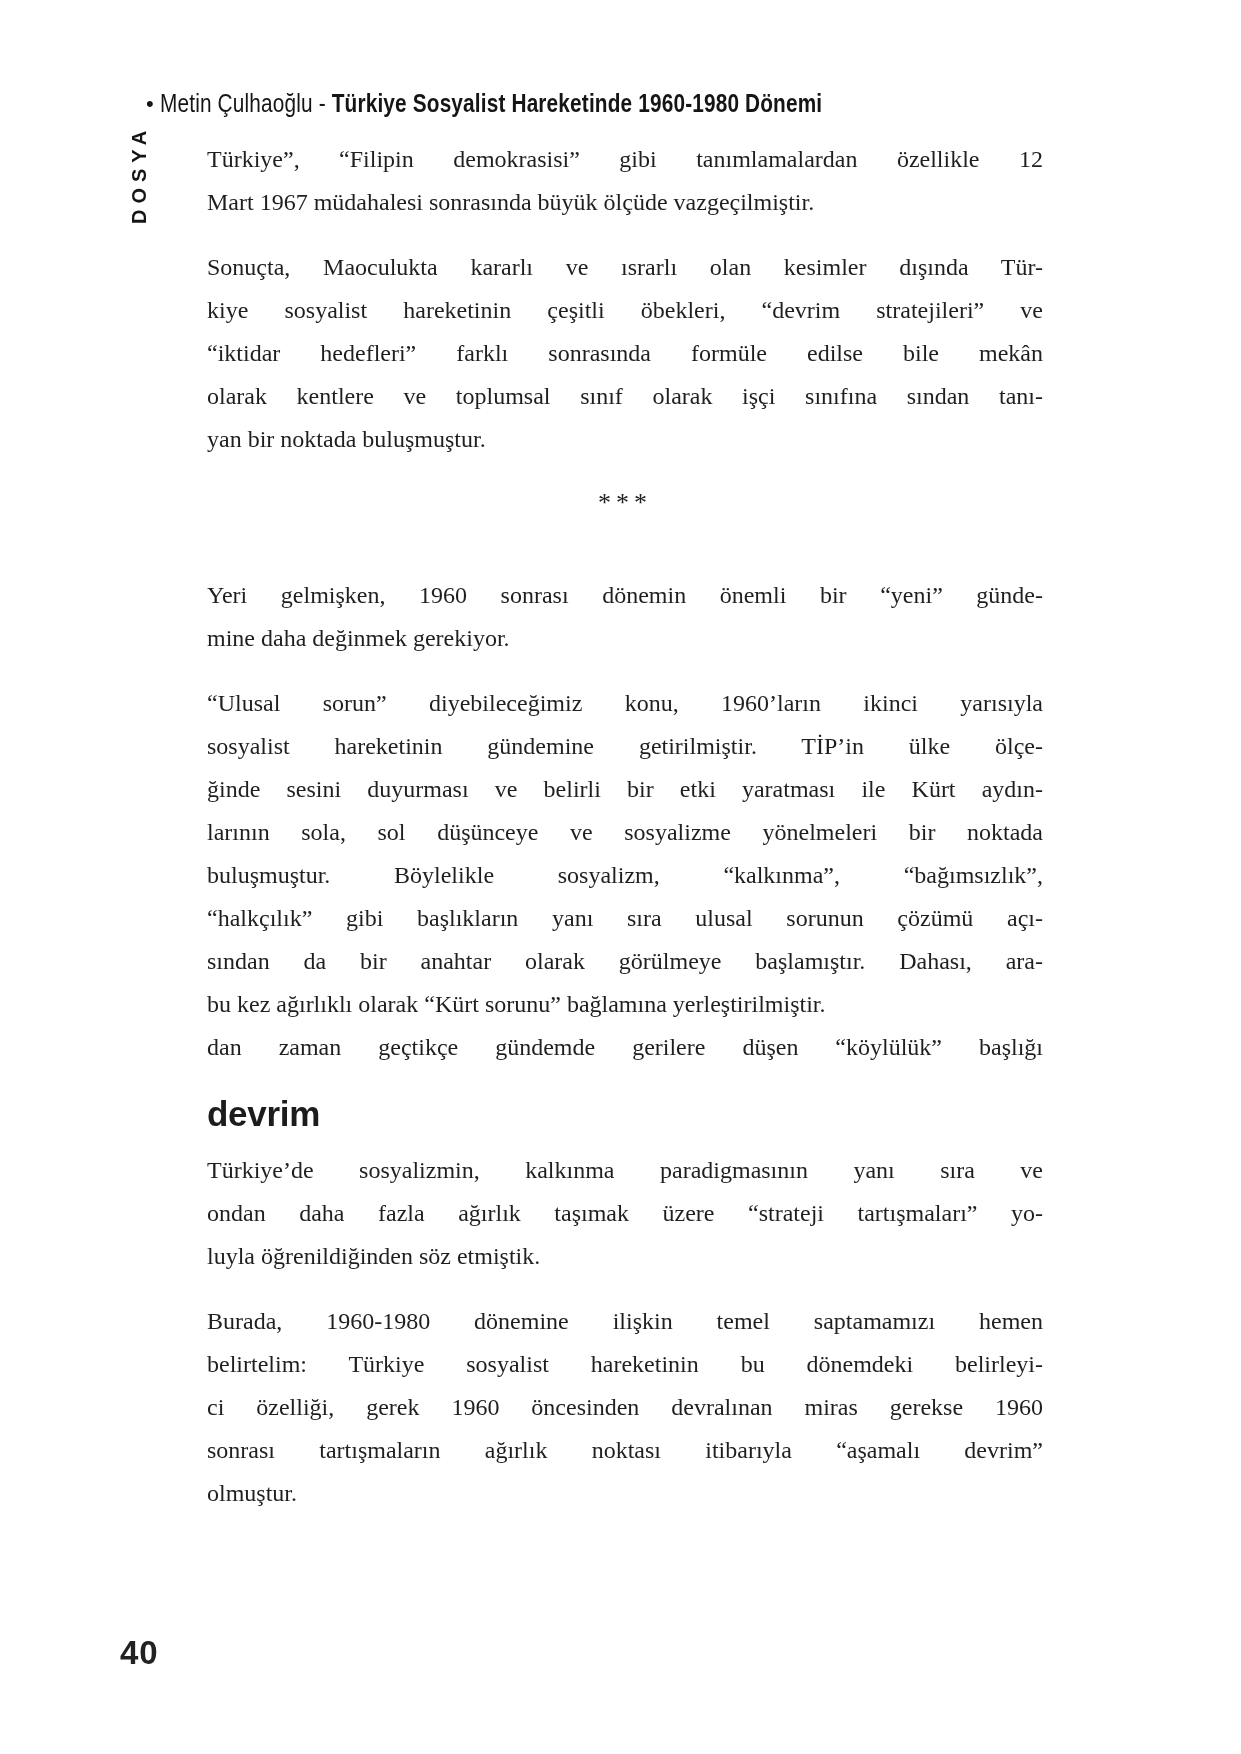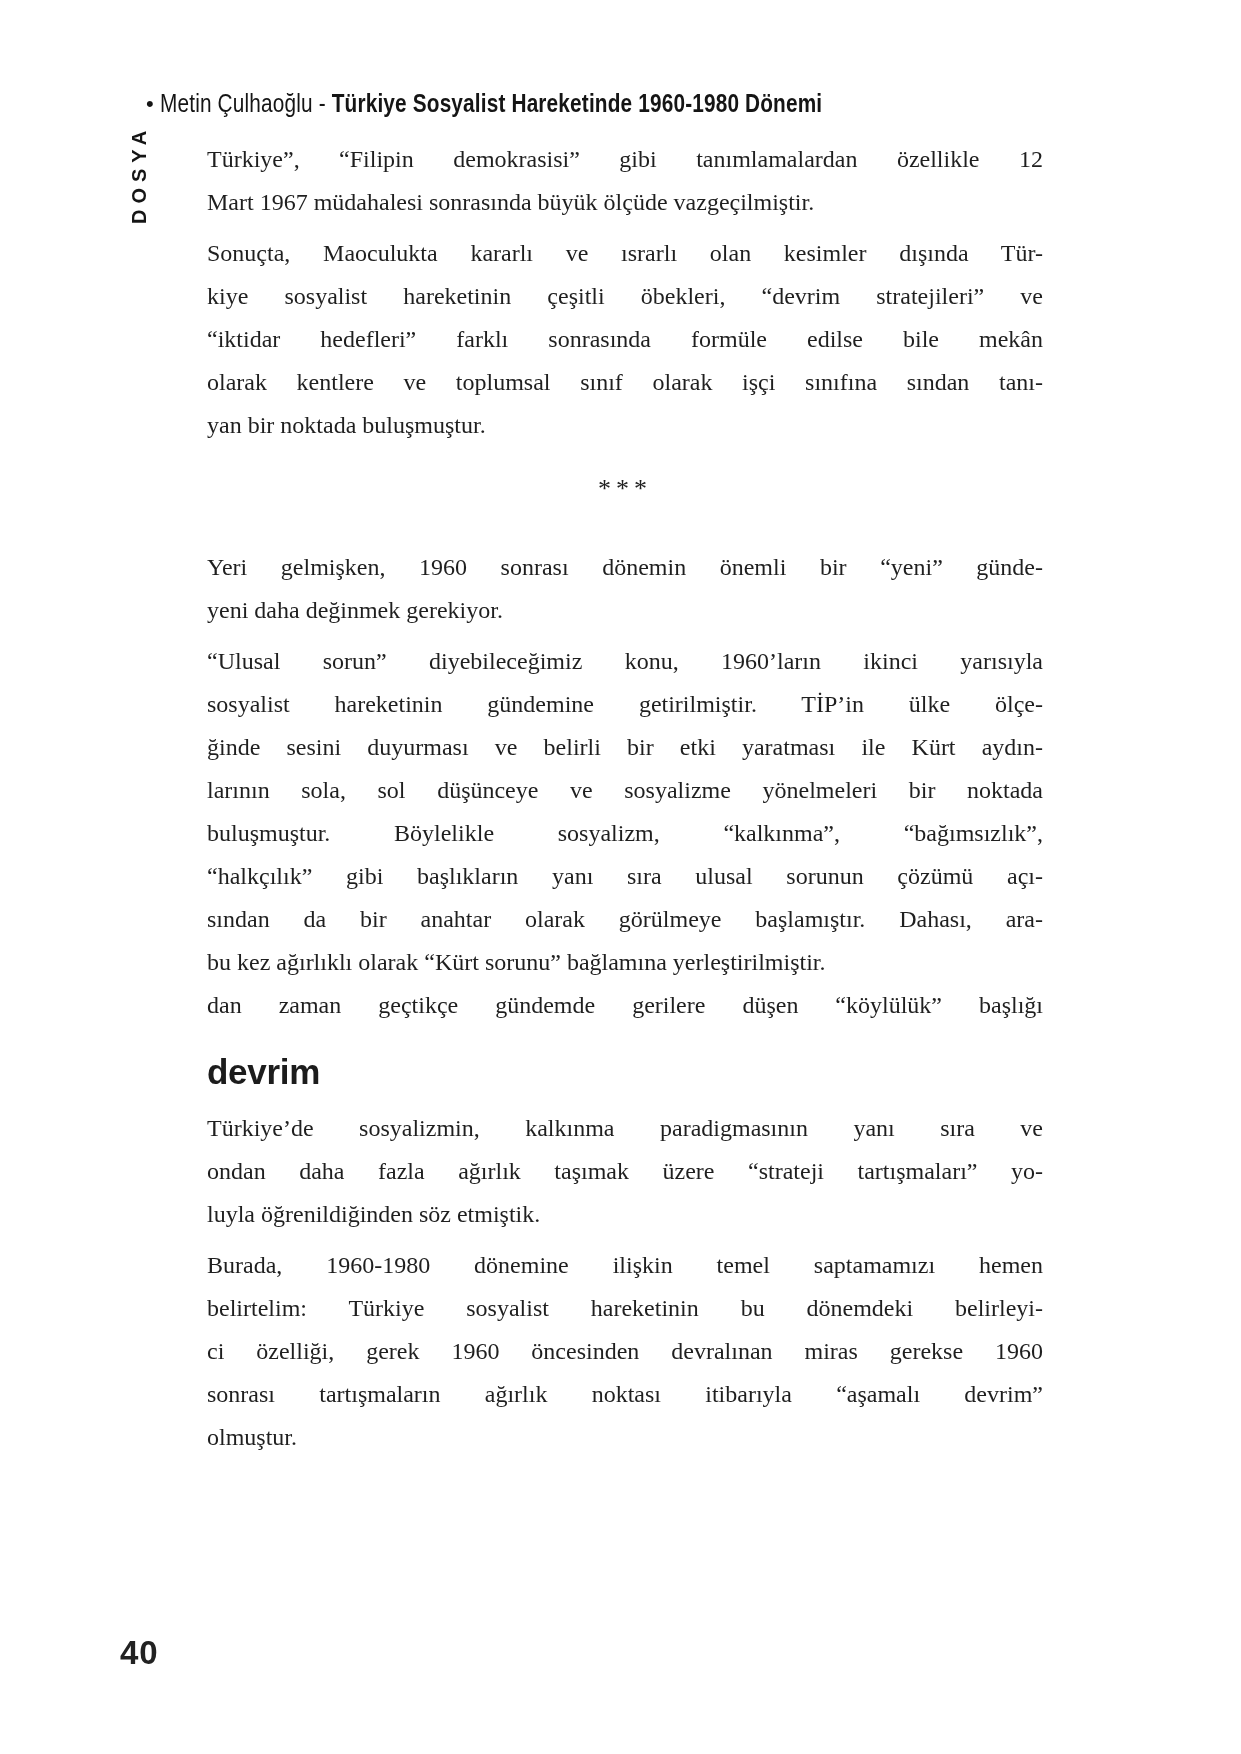--- a/index.html
+++ b/index.html
@@ -65,39 +65,39 @@
     position: absolute;
     left: 207px;
     top: 138px;
     width: 836px;
   }
   .para {
     margin: 0;
     font-size: 24px;
     line-height: 43px;
   }
-  .para + .para { margin-top: 8px; }
+  .para + .para { margin-top: 22px; }
   .jl {
     display: block;
     text-align: justify;
     text-align-last: justify;
   }
   .jl.end { text-align-last: left; }
 
   .separator {
     display: block;
     margin-top: 20px;
     height: 43px;
     line-height: 43px;
     text-align: center;
     font-size: 26px;
     letter-spacing: 5px;
     color: #1f1f1f;
   }
-  .separator + .para { margin-top: 36px; }
+  .separator + .para { margin-top: 50px; }
 
   .heading {
     margin: 22px 0 12px 0;
     font-family: "Liberation Sans", sans-serif;
     font-weight: 700;
     font-size: 35px;
     line-height: 46px;
     color: #1c1c1c;
     letter-spacing: -0.3px;
   }
@@ -140,21 +140,21 @@
       <span class="jl">kiye sosyalist hareketinin çeşitli öbekleri, “devrim stratejileri” ve</span>
       <span class="jl">“iktidar hedefleri” farklı sonrasında formüle edilse bile mekân</span>
       <span class="jl">olarak kentlere ve toplumsal sınıf olarak işçi sınıfına sından tanı-</span>
       <span class="jl end">yan bir noktada buluşmuştur.</span>
     </p>
 
     <span class="separator">***</span>
 
     <p class="para">
       <span class="jl">Yeri gelmişken, 1960 sonrası dönemin önemli bir “yeni” günde-</span>
-      <span class="jl end">yeni daha değinmek gerekiyor.</span>
+      <span class="jl end">mine daha değinmek gerekiyor.</span>
     </p>
 
     <p class="para">
       <span class="jl">“Ulusal sorun” diyebileceğimiz konu, 1960’ların ikinci yarısıyla</span>
       <span class="jl">sosyalist hareketinin gündemine getirilmiştir. TİP’in ülke ölçe-</span>
       <span class="jl">ğinde sesini duyurması ve belirli bir etki yaratması ile Kürt aydın-</span>
       <span class="jl">larının sola, sol düşünceye ve sosyalizme yönelmeleri bir noktada</span>
       <span class="jl">buluşmuştur. Böylelikle sosyalizm, “kalkınma”, “bağımsızlık”,</span>
       <span class="jl">“halkçılık” gibi başlıkların yanı sıra ulusal sorunun çözümü açı-</span>
       <span class="jl">sından da bir anahtar olarak görülmeye başlamıştır. Dahası, ara-</span>

